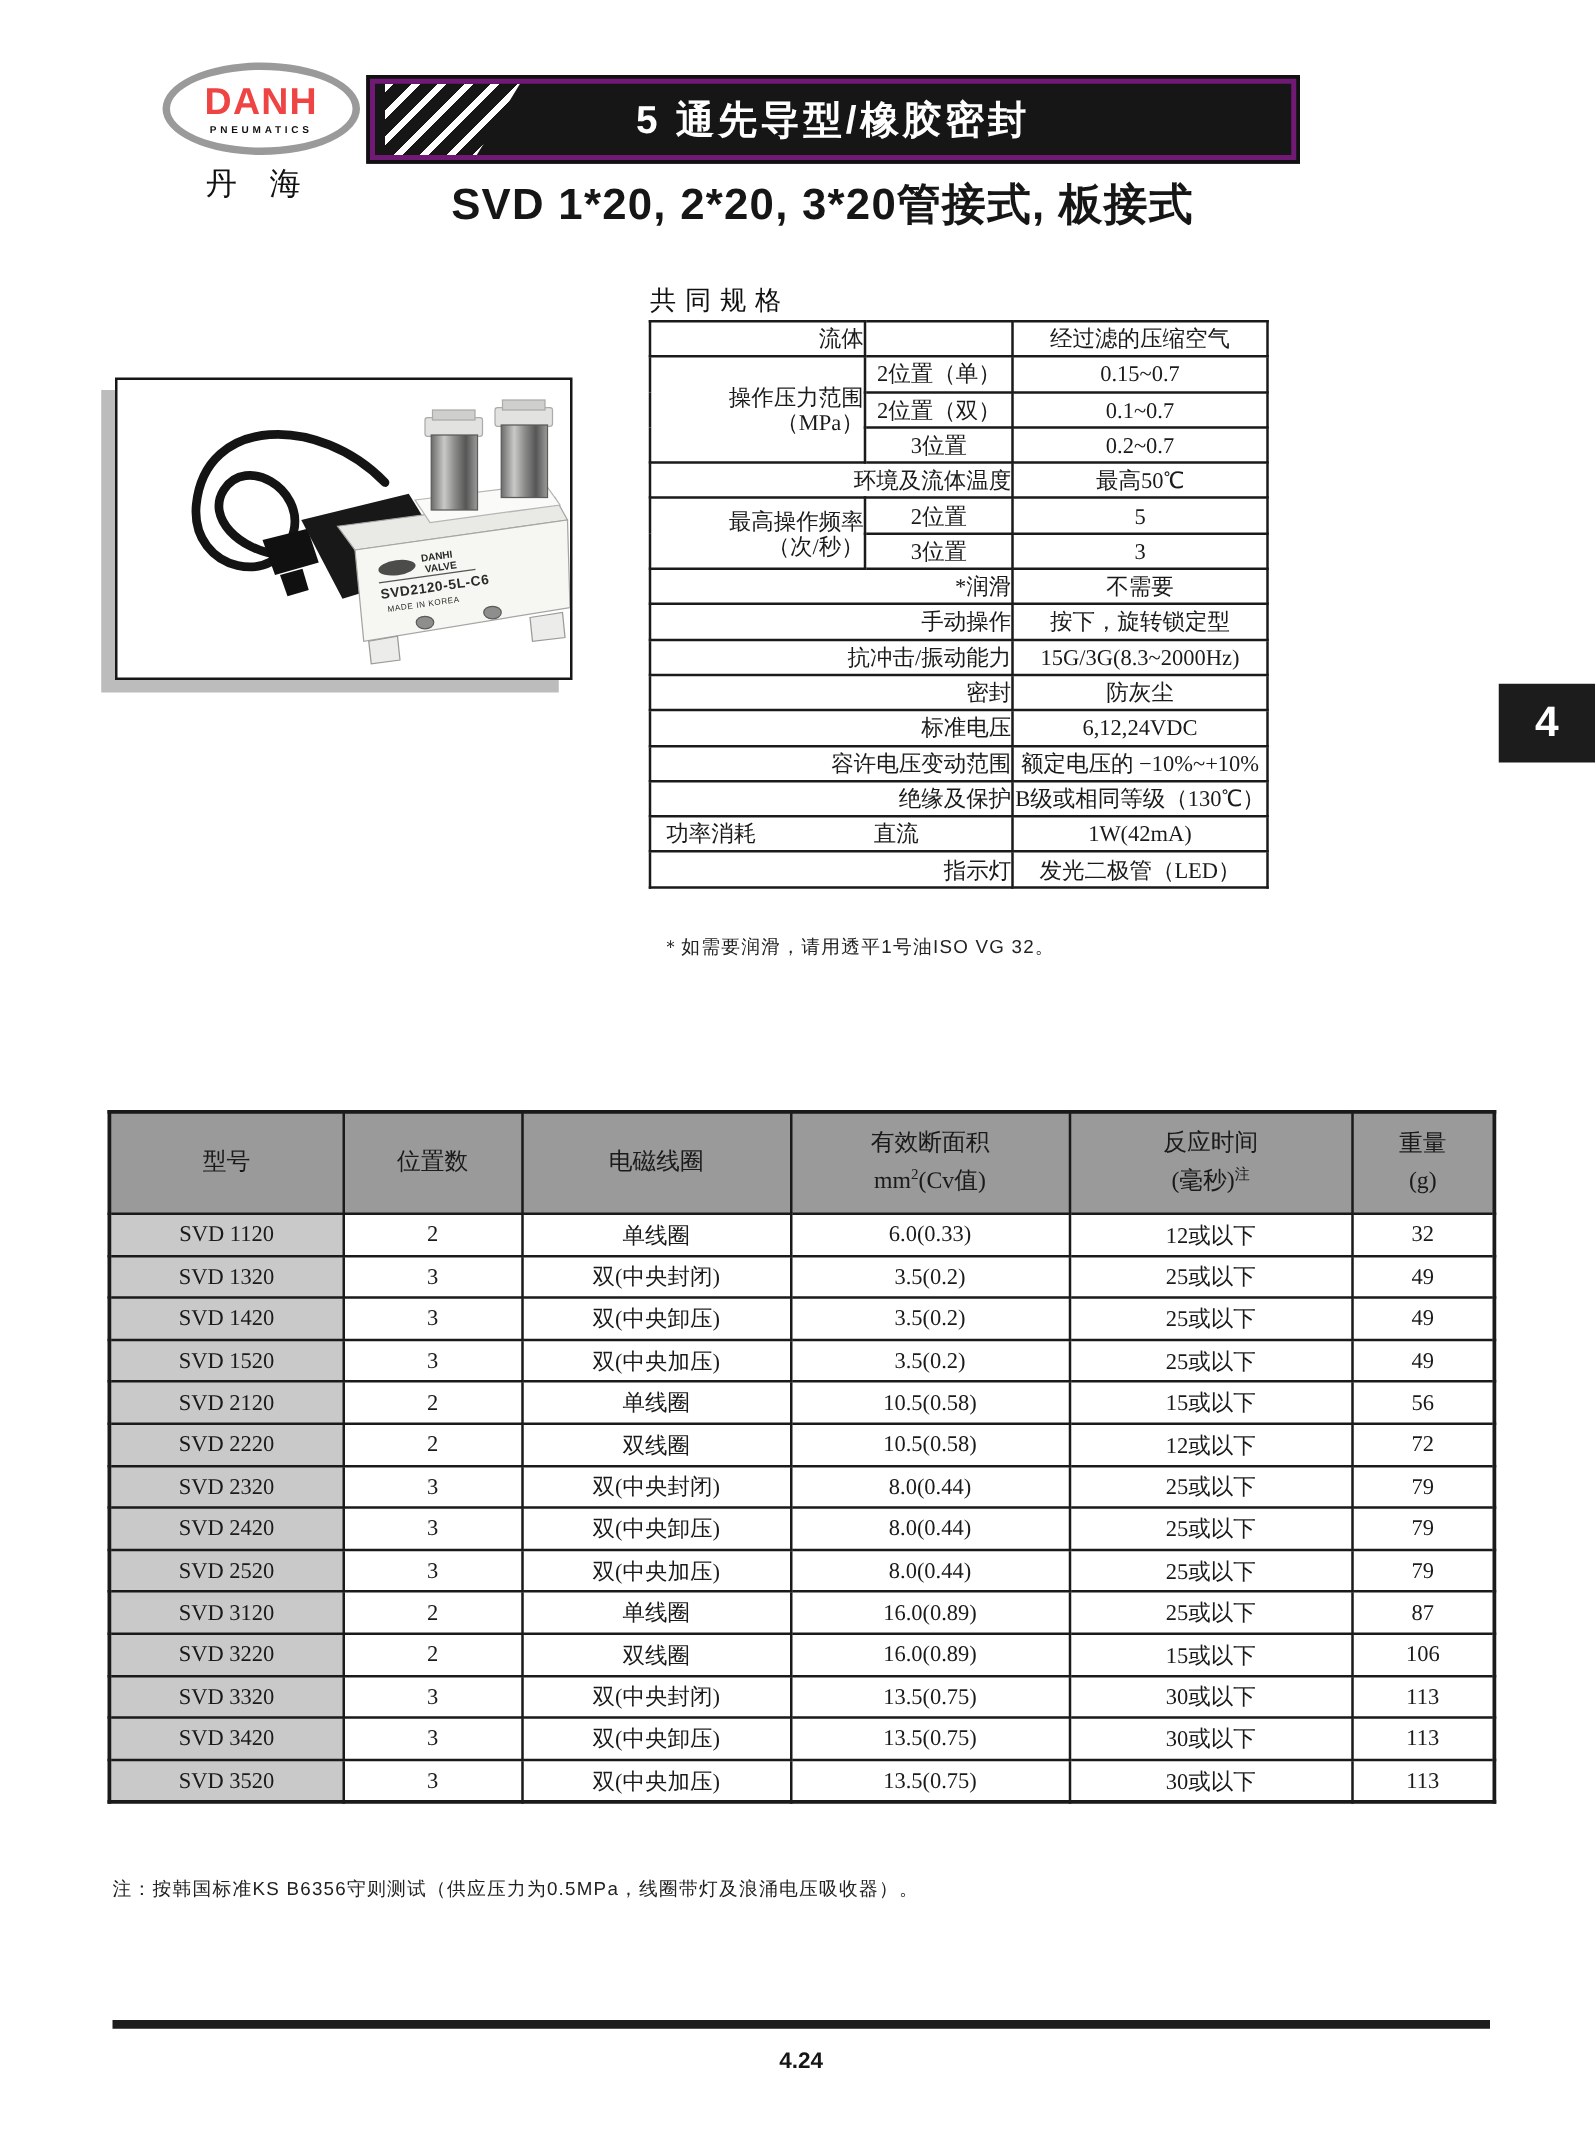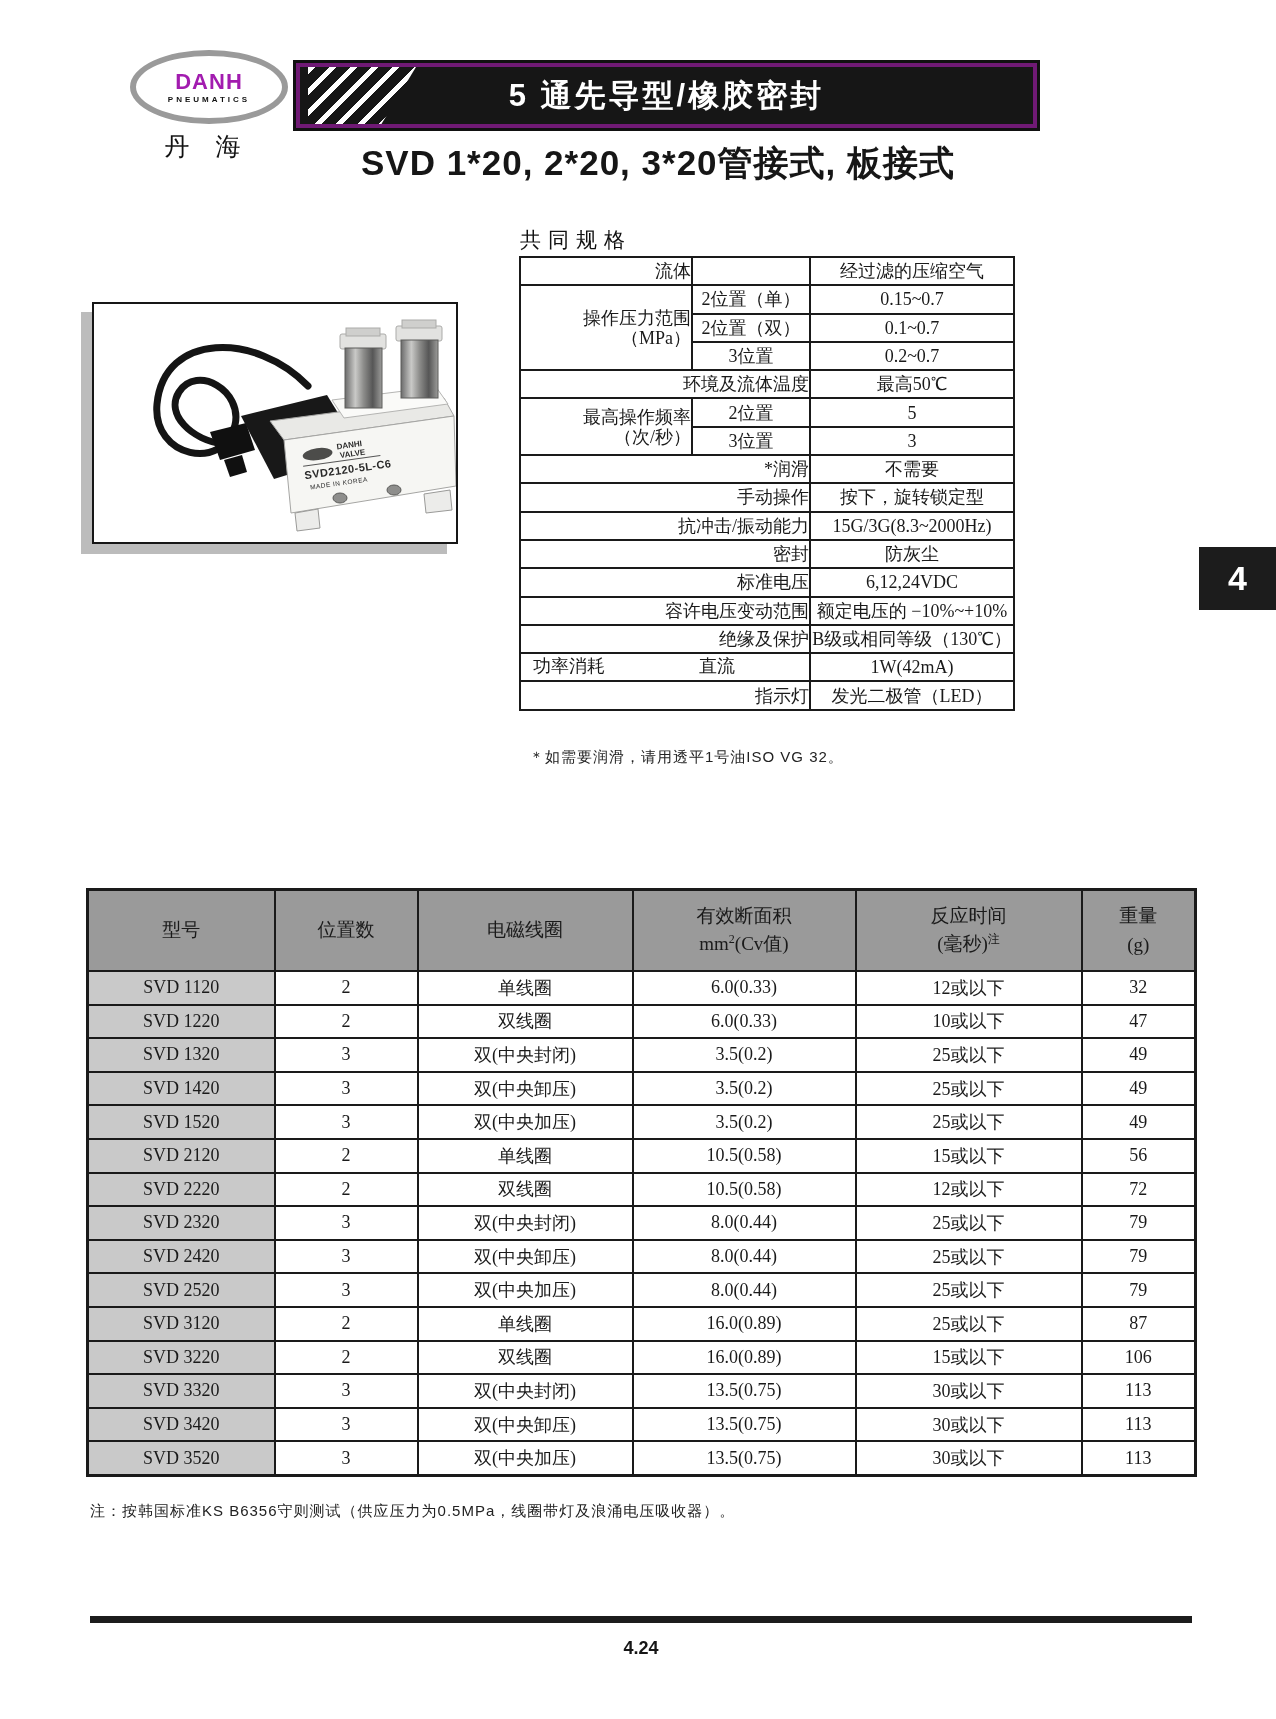--- a/index.html
+++ b/index.html
@@ -8,21 +8,21 @@
     font-family:"Liberation Serif", serif; color:#1a1a1a; overflow:hidden;
   }
 
   
   .logo { position:absolute; left:124px; top:50px; width:170px; text-align:center; }
   .logo-ellipse {
     margin:0 auto; width:146px; height:62px; border:6px solid #9a9a9a; border-radius:50%;
     display:flex; flex-direction:column; align-items:center; justify-content:center;
     background:#fff;
   }
-  .logo-word { font-family:"Liberation Sans", sans-serif; font-weight:bold; font-size:22px; letter-spacing:1px; line-height:1; color:#a21caf; }
+  .logo-word { font-family:"Liberation Sans", sans-serif; font-weight:bold; font-size:30px; letter-spacing:1px; line-height:1; color:#ef4444; }
   .logo-sub  { font-family:"Liberation Sans", sans-serif; font-weight:bold; font-size:8px; letter-spacing:3px; color:#111; margin-top:2px; }
   .logo-cn   { font-size:25px; letter-spacing:26px; margin-top:6px; text-indent:13px; color:#111; }
 
   
   .banner {
     position:absolute; left:293px; top:60px; width:747px; height:71px;
     border:3px solid #111; background:#701a75; padding:4px; box-sizing:border-box;
   }
   .banner-inner {
     position:relative; width:100%; height:100%; background:#161616; overflow:hidden;
@@ -59,21 +59,21 @@
   }
   .spec-table {
     position:absolute; left:519px; top:256px; width:494px;
     border-collapse:collapse; border:2px solid #1a1a1a; table-layout:fixed;
     font-size:18px;
   }
   .spec-table td { border:2px solid #1a1a1a; height:26.3px; padding:0; line-height:1.12; }
   .spec-table td.lab { text-align:right; padding-left:12px; }
   .spec-table td.sub { text-align:center;margin-top:44px; }
   .spec-table td.val { text-align:center; }
-  .spec-table td.lab2 { text-align:left; padding-left:12px; position:relative;font-family:Liberation Mono, monospace; }
+  .spec-table td.lab2 { text-align:left; padding-left:12px; position:relative; }
   .spec-table .dc { position:absolute; left:178px; top:50%; transform:translateY(-50%); }
   .spec-footnote {
     position:absolute; left:517px; top:748px; font-family:"Liberation Sans", sans-serif;
     font-size:15px; color:#222; letter-spacing:1px;margin-left:12px;
   }
 
   
   .side-tab {
     position:absolute; left:1199px; top:547px; width:77px; height:63px; background:#1c1c1c;
     color:#fff; font-family:"Liberation Sans", sans-serif; font-weight:bold; font-size:34px;
@@ -305,28 +305,20 @@
     <tbody>
         <tr>
           <td class="model-col">SVD 1120</td>
           <td>2</td>
           <td>单线圈</td>
           <td>6.0(0.33)</td>
           <td>12或以下</td>
           <td>32</td>
         </tr>
         <tr>
-          <td class="model-col">SVD 1220</td>
-          <td>2</td>
-          <td>双线圈</td>
-          <td>6.0(0.33)</td>
-          <td>10或以下</td>
-          <td>47</td>
-        </tr>
-        <tr>
           <td class="model-col">SVD 1320</td>
           <td>3</td>
           <td>双(中央封闭)</td>
           <td>3.5(0.2)</td>
           <td>25或以下</td>
           <td>49</td>
         </tr>
         <tr>
           <td class="model-col">SVD 1420</td>
           <td>3</td>

